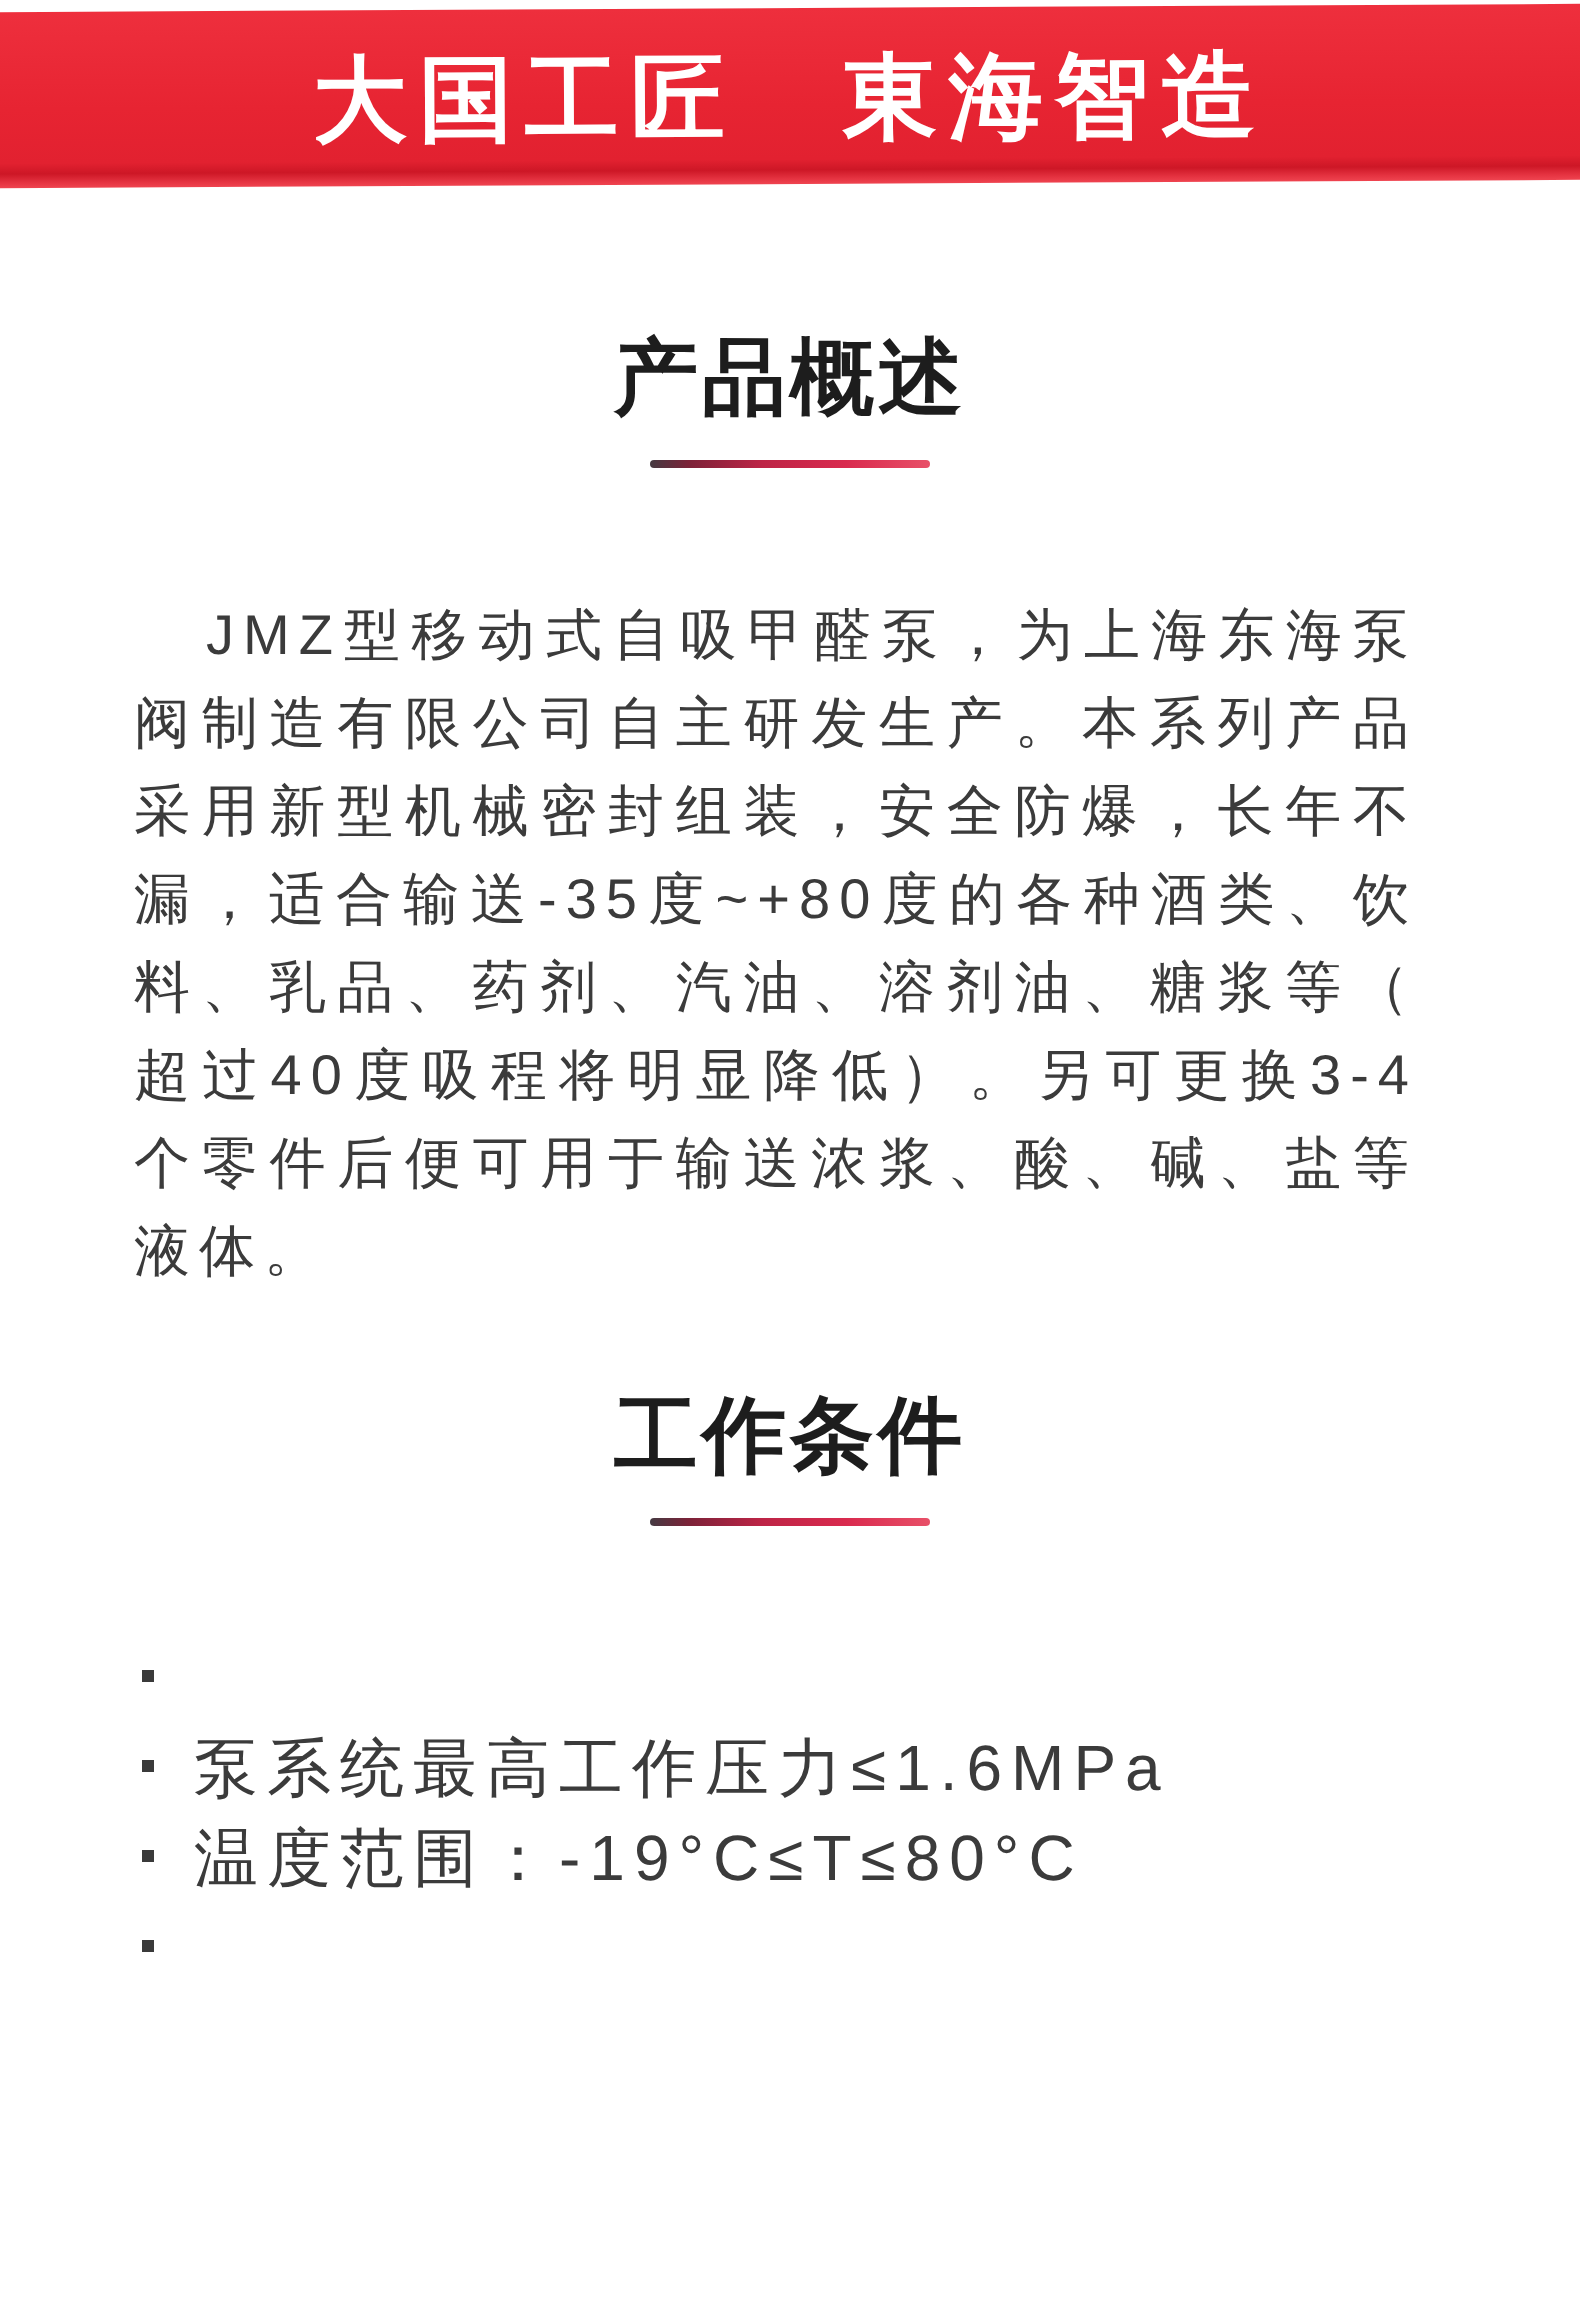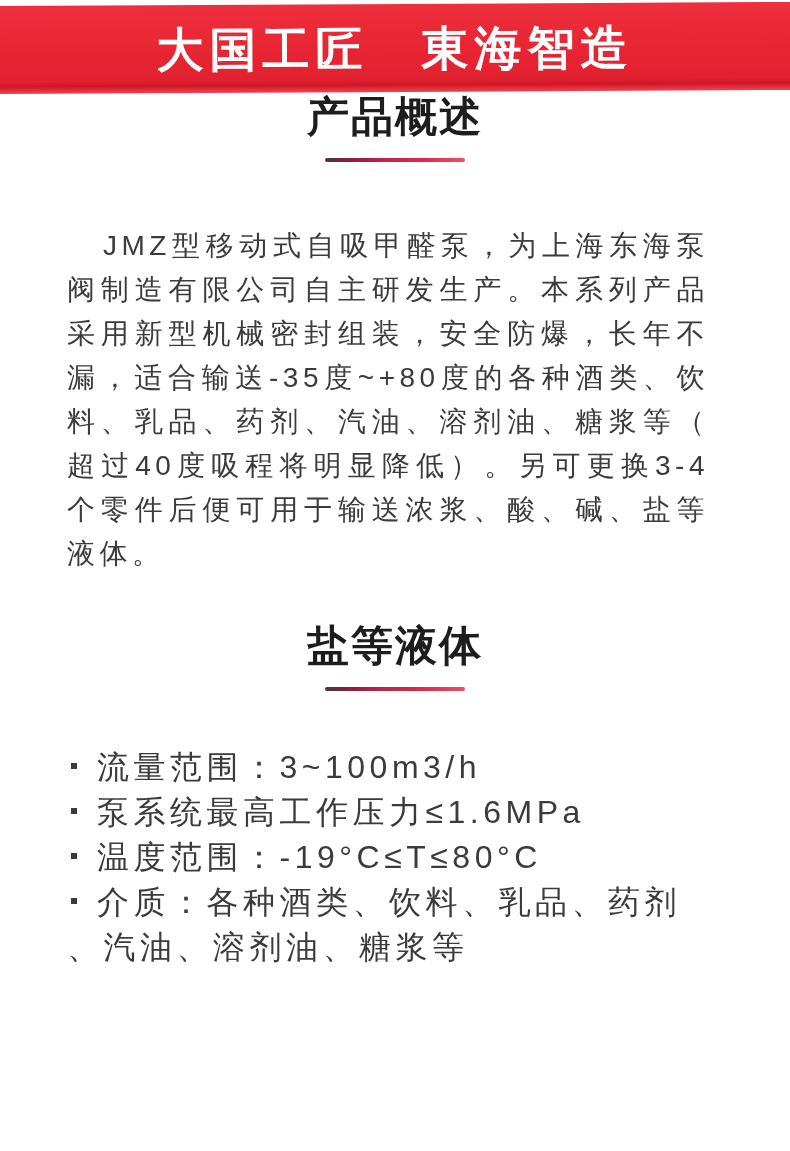--- a/index.html
+++ b/index.html
@@ -50,21 +50,21 @@
   
   .section-title {
     margin: 0;
     text-align: center;
     color: #1d1d1d;
     font-size: 42px;
     font-weight: 700;
     letter-spacing: 2px;
     line-height: 50px;
   }
-  .section-title.first  { }
+  .section-title.first  { margin-top: 72px; }
   .section-title.second { margin-top: 45px; }
   .title-underline {
     width: 140px;
     height: 4px;
     margin: 16px auto 0 auto;
     background: linear-gradient(90deg,
       #453a42 0%, #7c2238 14%, #bd2446 40%,
       #d92a4e 70%, #e85068 100%);
     border-radius: 2px;
   }
@@ -118,32 +118,32 @@
     <h1 class="banner-title">大国工匠　東海智造</h1>
   </header>
 
   <section>
     <h2 class="section-title first">产品概述</h2>
     <div class="title-underline"></div>
     <p class="overview-paragraph">JMZ型移动式自吸甲醛泵，为上海东海泵阀制造有限公司自主研发生产。本系列产品采用新型机械密封组装，安全防爆，长年不漏，适合输送-35度~+80度的各种酒类、饮料、乳品、药剂、汽油、溶剂油、糖浆等（超过40度吸程将明显降低）。另可更换3-4个零件后便可用于输送浓浆、酸、碱、盐等液体。</p>
   </section>
 
   <section>
-    <h2 class="section-title second">盐等液体</h2>
+    <h2 class="section-title second">工作条件</h2>
     <div class="title-underline"></div>
 
     <ul class="spec-list">
       <li class="spec-item">
-        <span class="bullet-dot"></span><span>流量范围：3~100m3/h</span>
+        <span class="bullet-dot"></span>
       </li>
       <li class="spec-item">
         <span class="bullet-dot"></span><span>泵系统最高工作压力≤1.6MPa</span>
       </li>
       <li class="spec-item">
         <span class="bullet-dot"></span><span>温度范围：-19°C≤T≤80°C</span>
       </li>
       <li class="spec-item">
-        <span class="bullet-dot"></span><span>介质：各种酒类、饮料、乳品、药剂、汽油、溶剂油、糖浆等</span>
+        <span class="bullet-dot"></span>
       </li>
     </ul>
   </section>
 
 </div>
 
 </body></html>

